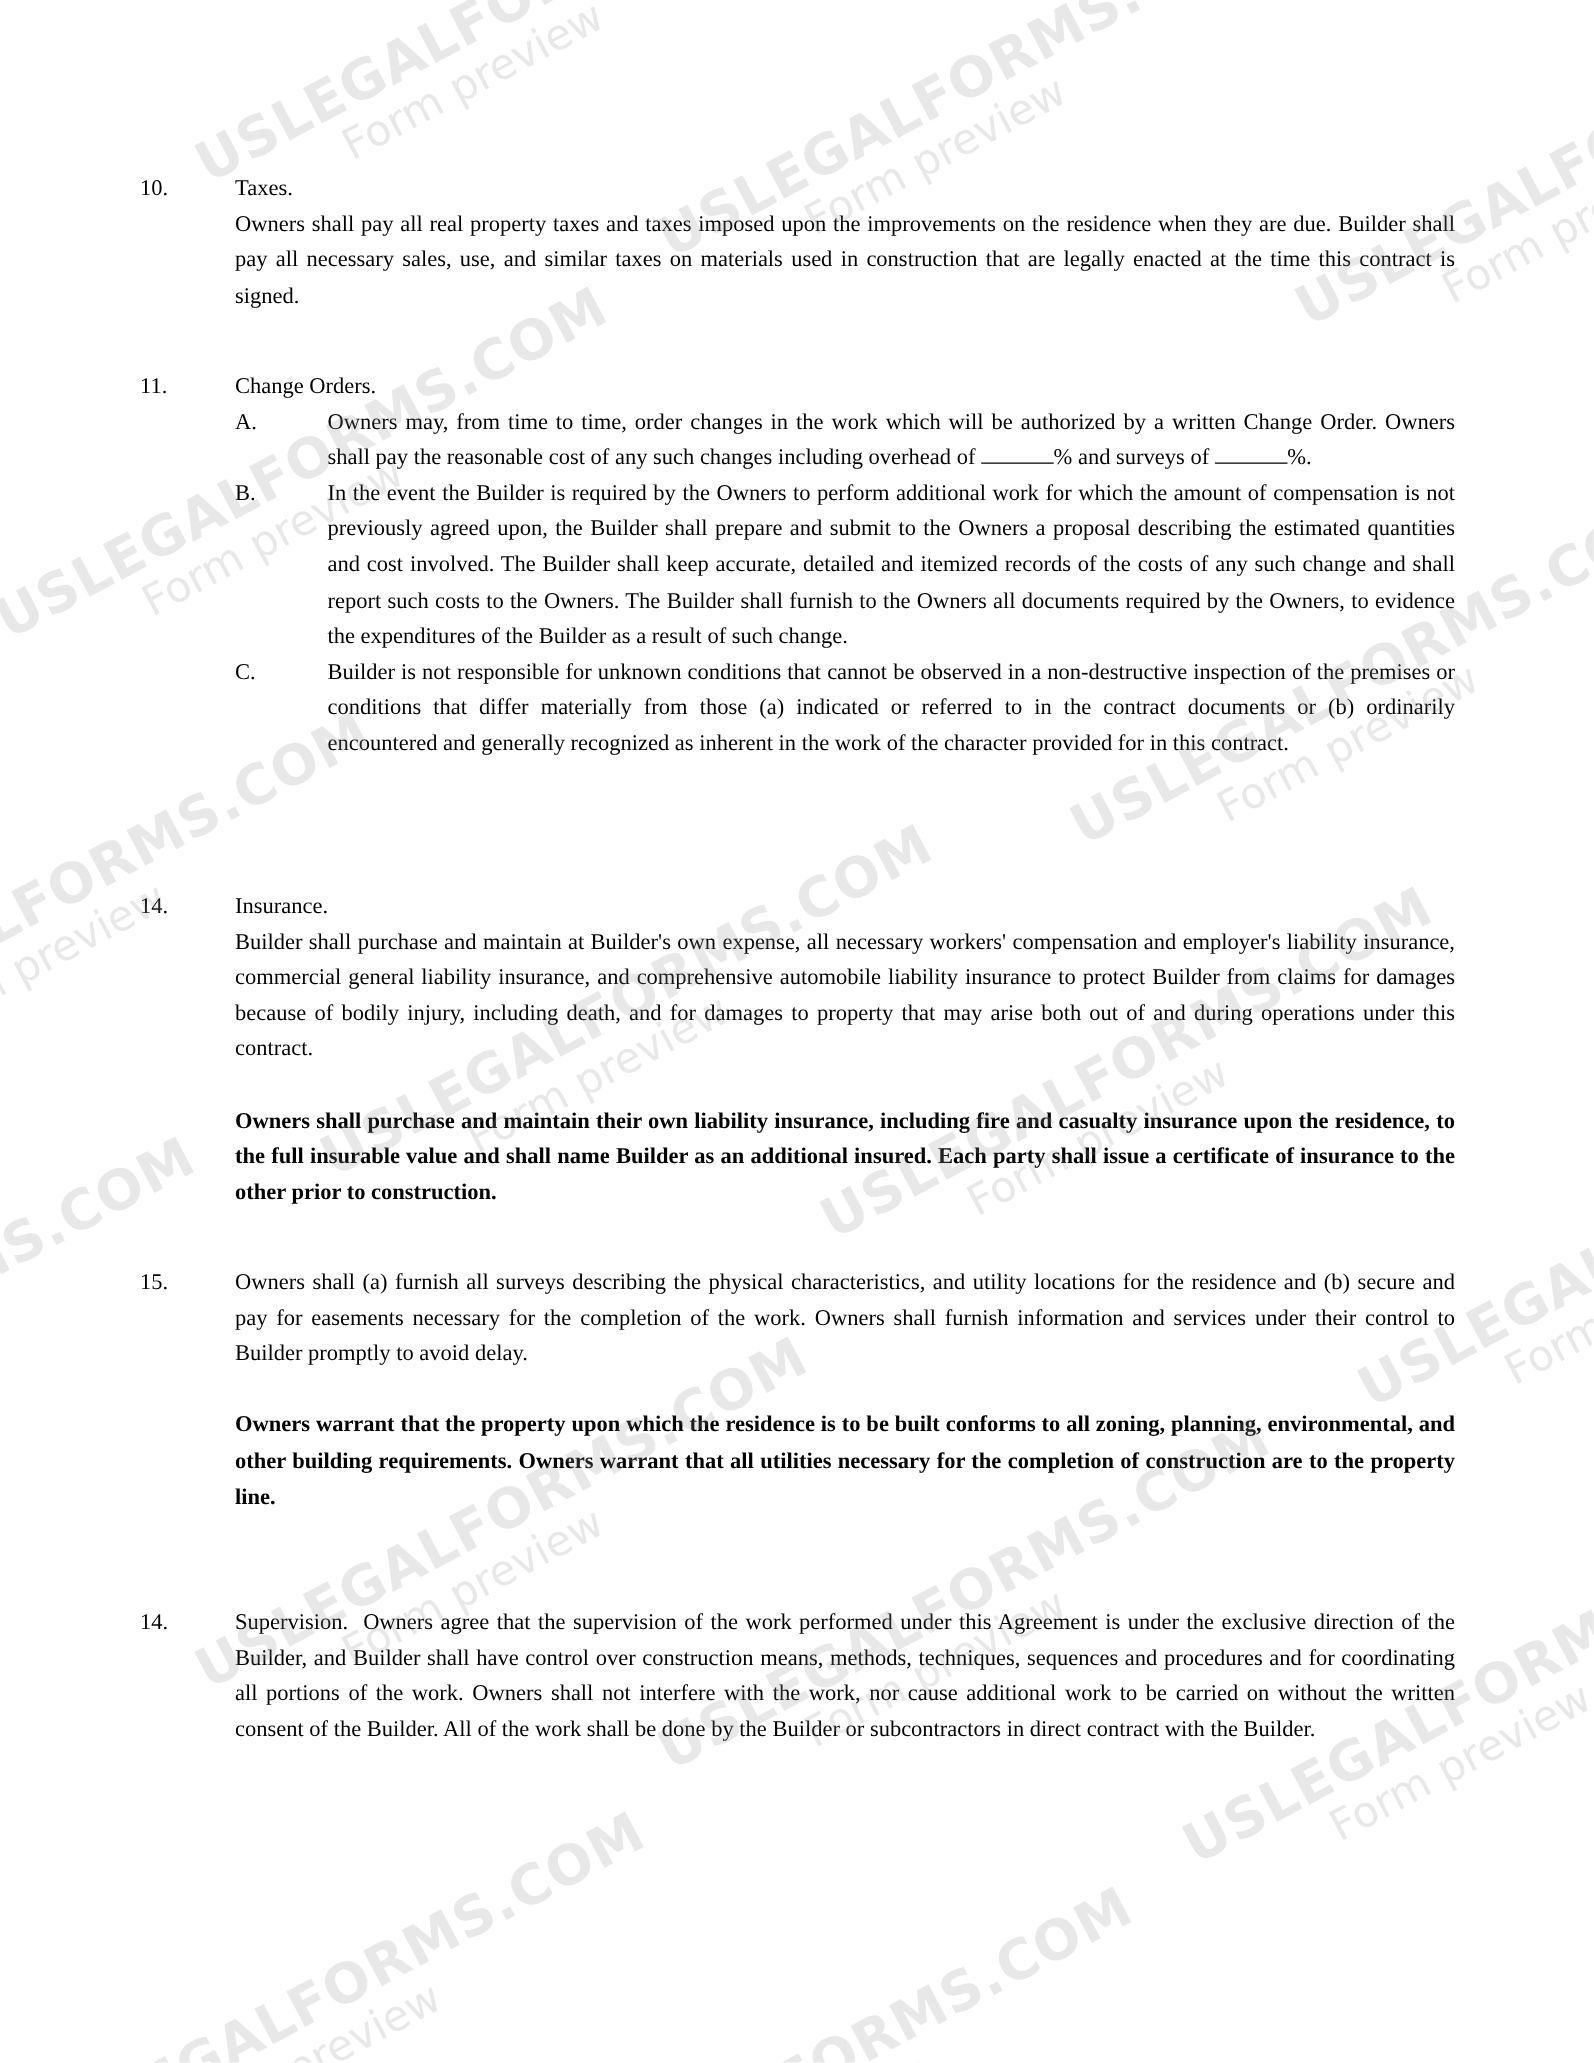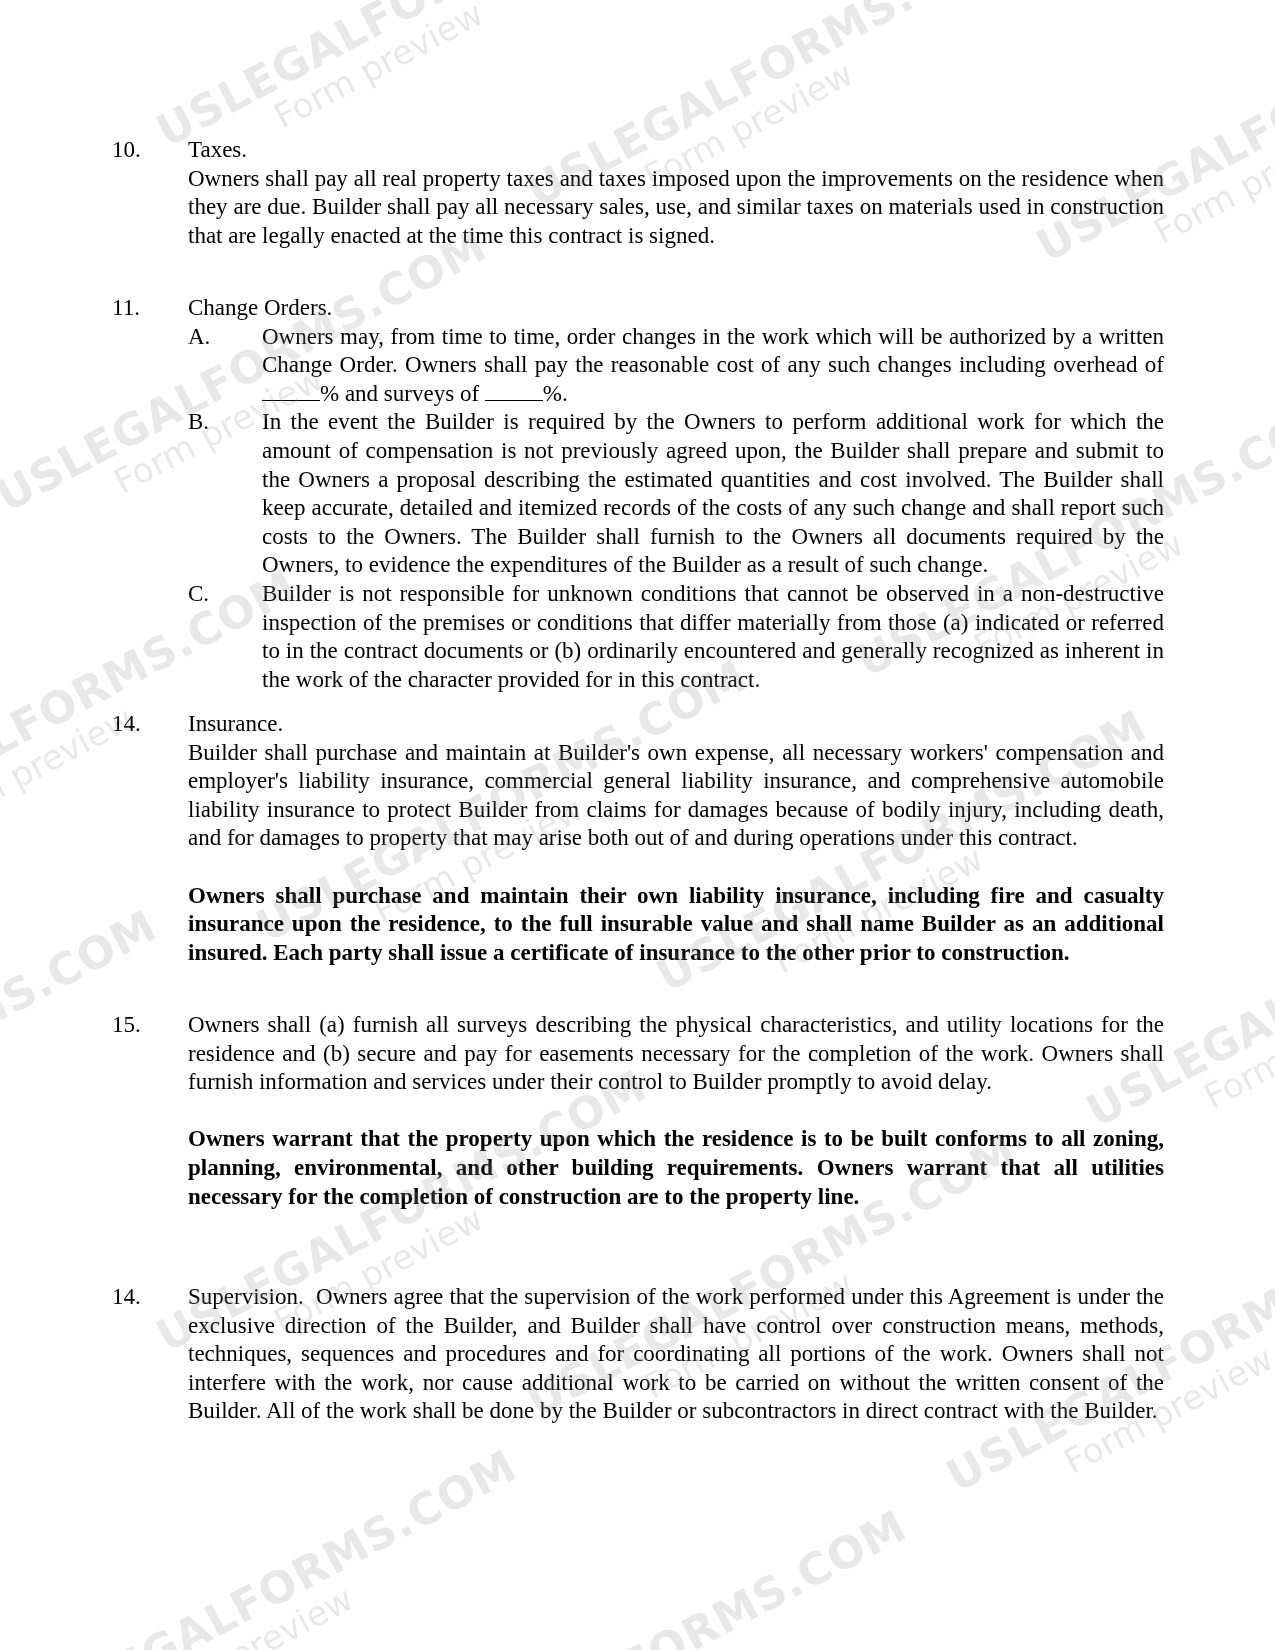--- a/index.html
+++ b/index.html
@@ -57,21 +57,21 @@
       position: absolute;
       left: 0;
       top: 0;
       width: 1275px;
       z-index: 1;
     }
     .section {
       position: absolute;
       left: 112px;
       width: 1052px;
-      font-size: 23px;
+      font-size: 18px;
       line-height: 28.6px;
     }
     .sec-num {
       position: absolute;
       left: 0;
       top: 0;
     }
     .sec-body {
       margin-left: 76px;
       width: 976px;

